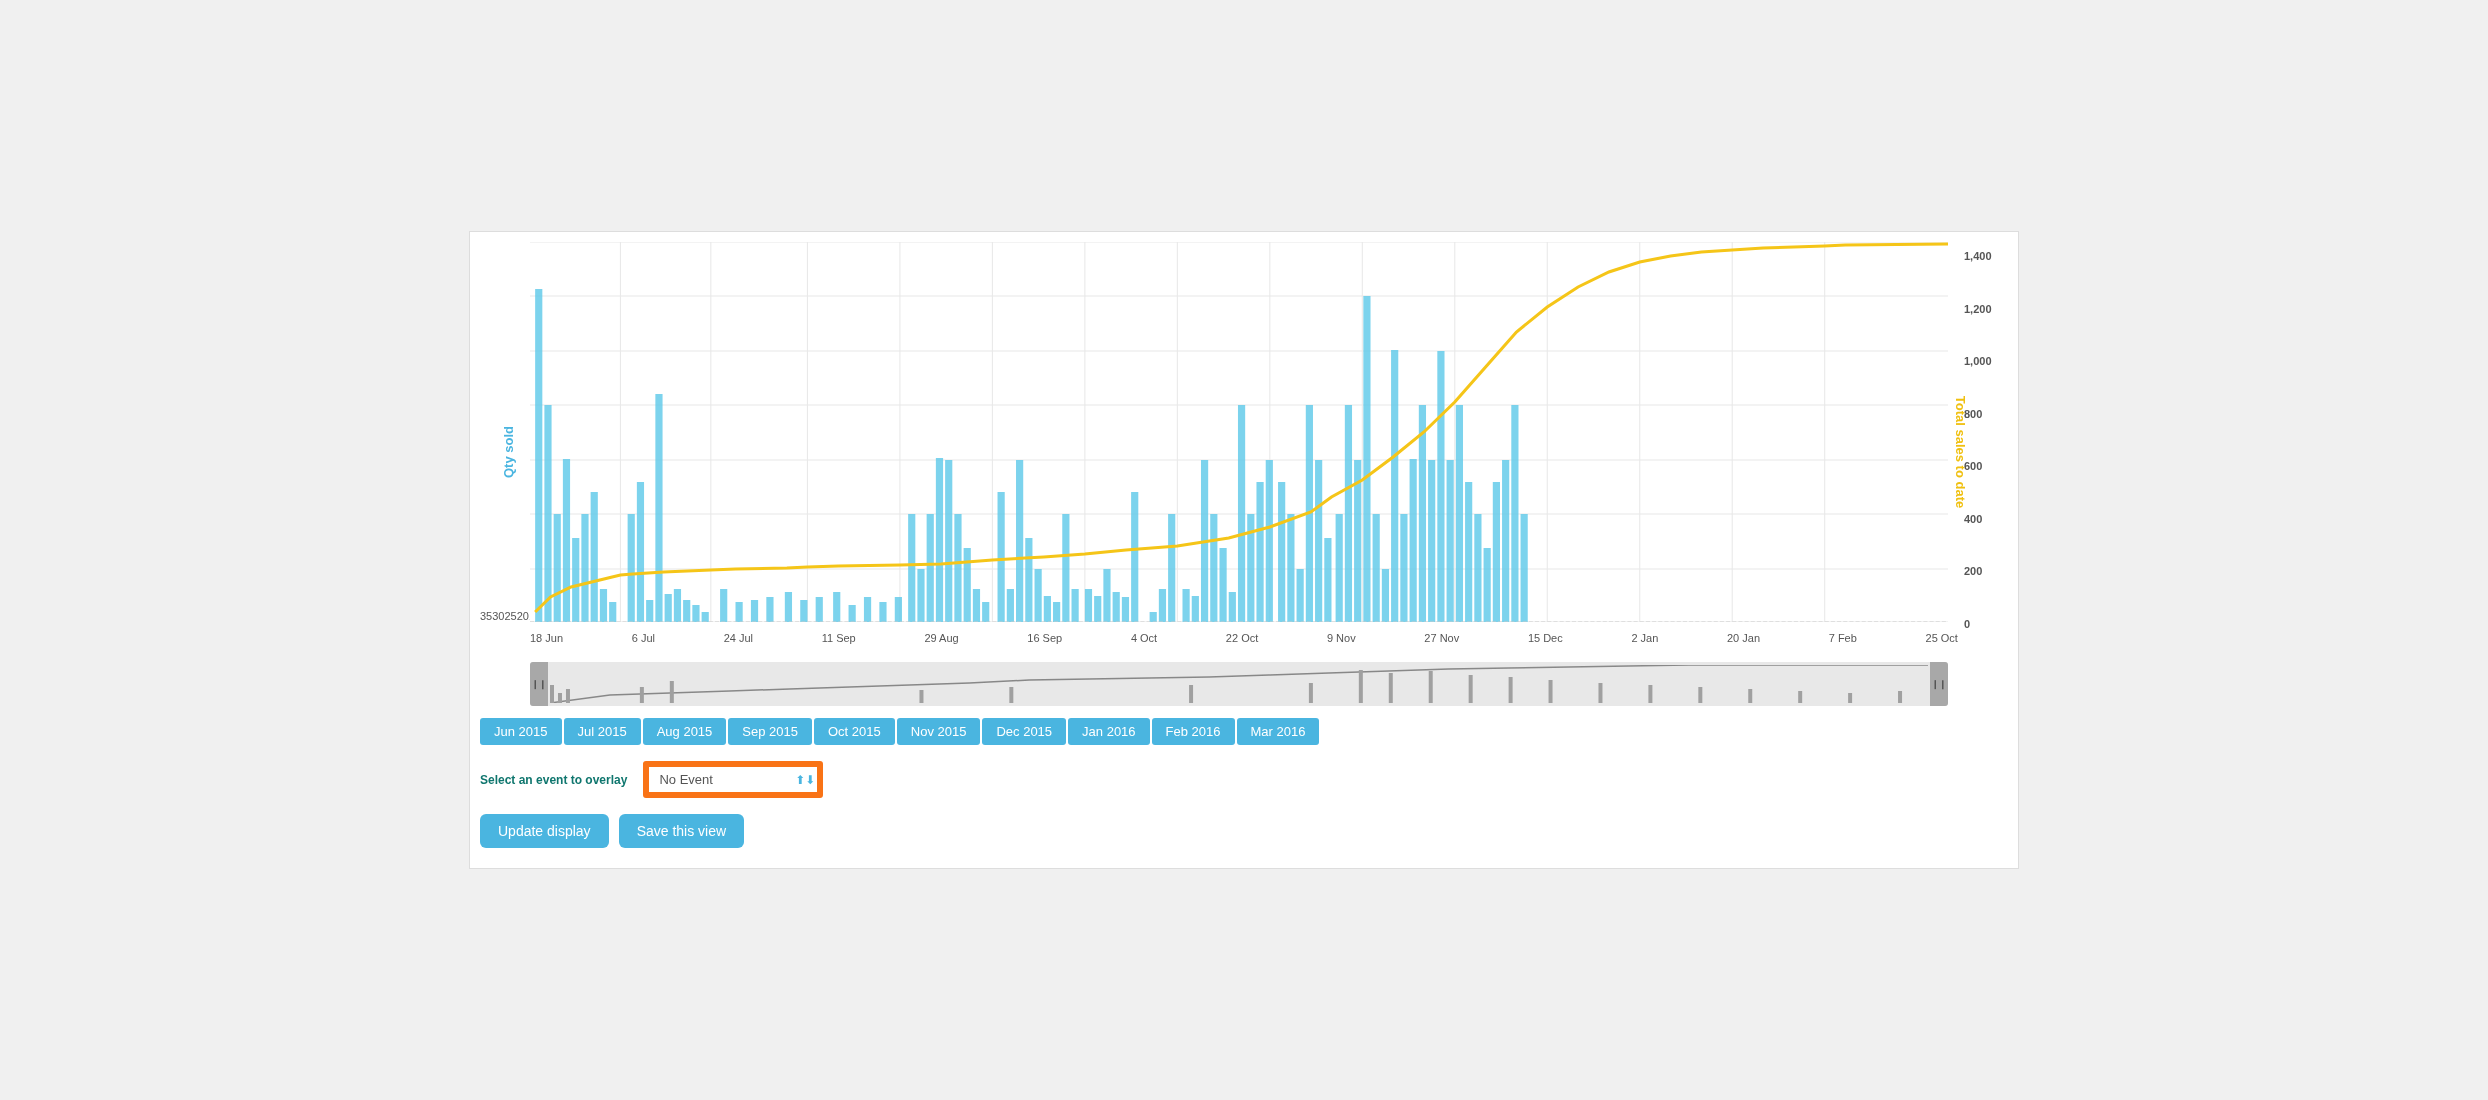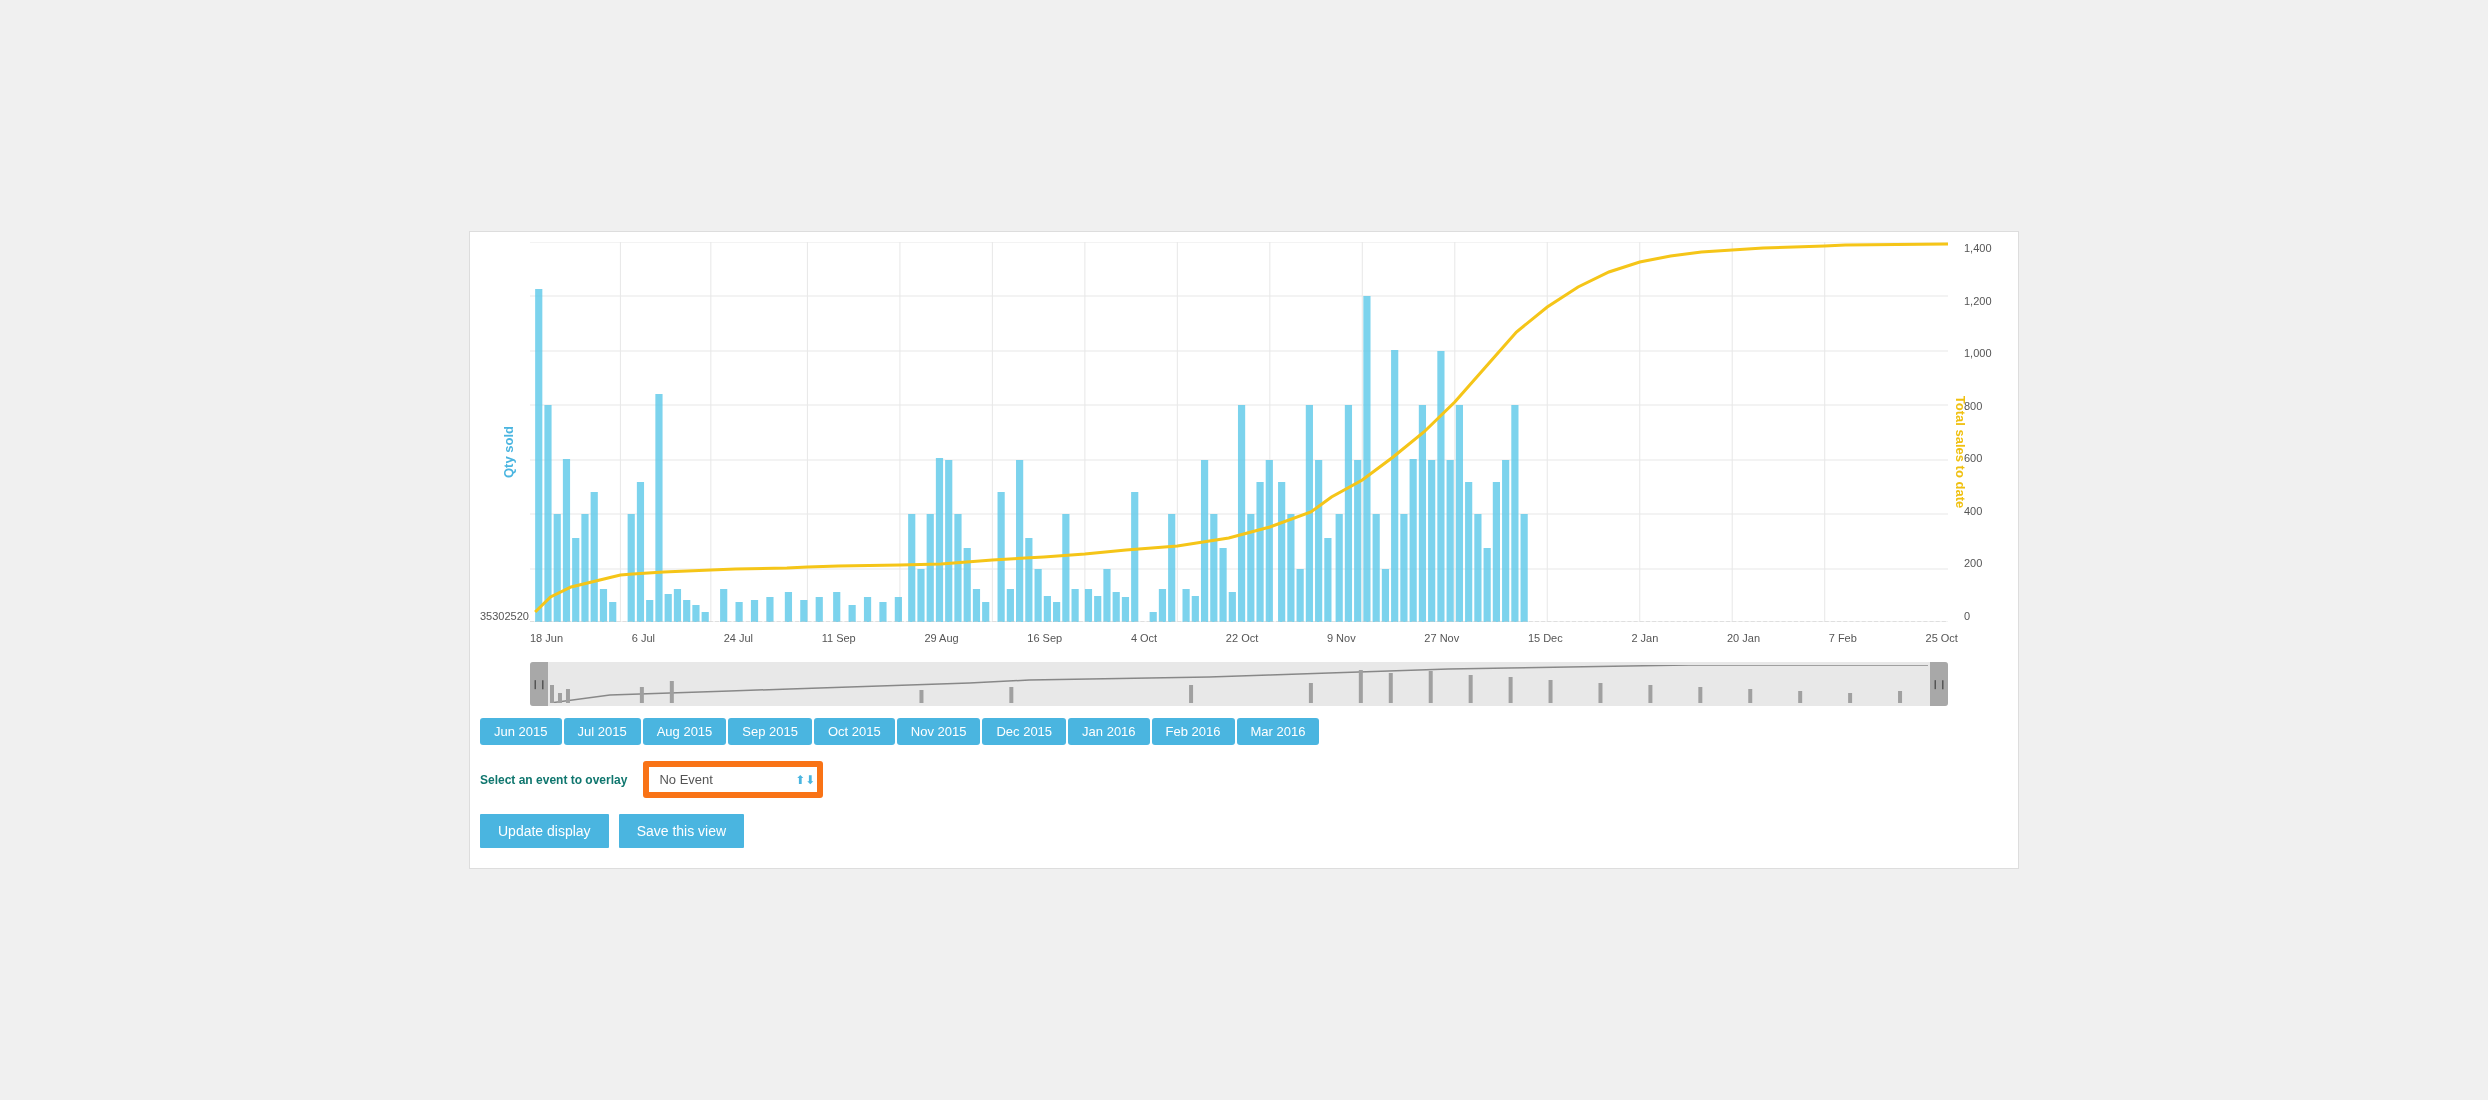--- a/index.html
+++ b/index.html
@@ -51,28 +51,29 @@
       top: 50%;
       transform: translateY(-50%) rotate(-90deg);
       font-size: 13px;
       color: #4ab5e0;
       font-weight: bold;
       white-space: nowrap;
     }
     .y-axis-right {
       position: absolute;
       right: 0;
-      top: 0;
+      top: 8px;
       height: 380px;
       display: flex;
       flex-direction: column;
       justify-content: space-between;
       align-items: flex-start;
       padding-left: 6px;
       width: 50px;
+      font-weight: bold;
     }
     .y-axis-right .label {
       font-size: 11px;
       color: #555;
     }
     .y-axis-right-title {
       position: absolute;
       right: -8px;
       top: 50%;
       transform: translateY(-50%) rotate(90deg);
@@ -155,21 +156,21 @@
     }
     
     .action-buttons {
       display: flex;
       gap: 10px;
     }
     .action-btn {
       background: #4ab5e0;
       color: #fff;
       border: none;
-      border-radius: 1px;
+      border-radius: 6px;
       padding: 9px 18px;
       font-size: 14px;
       cursor: pointer;
     }
 
     
     svg { overflow: visible; }
   </style>
 </head>
 <body>

